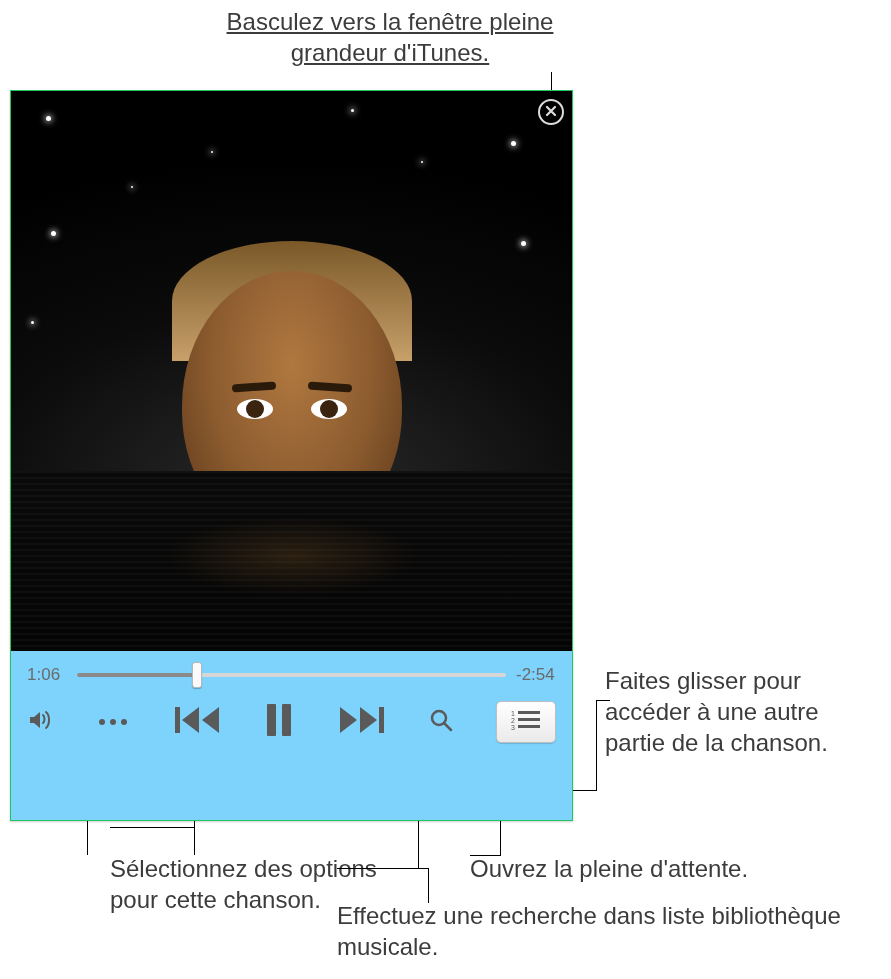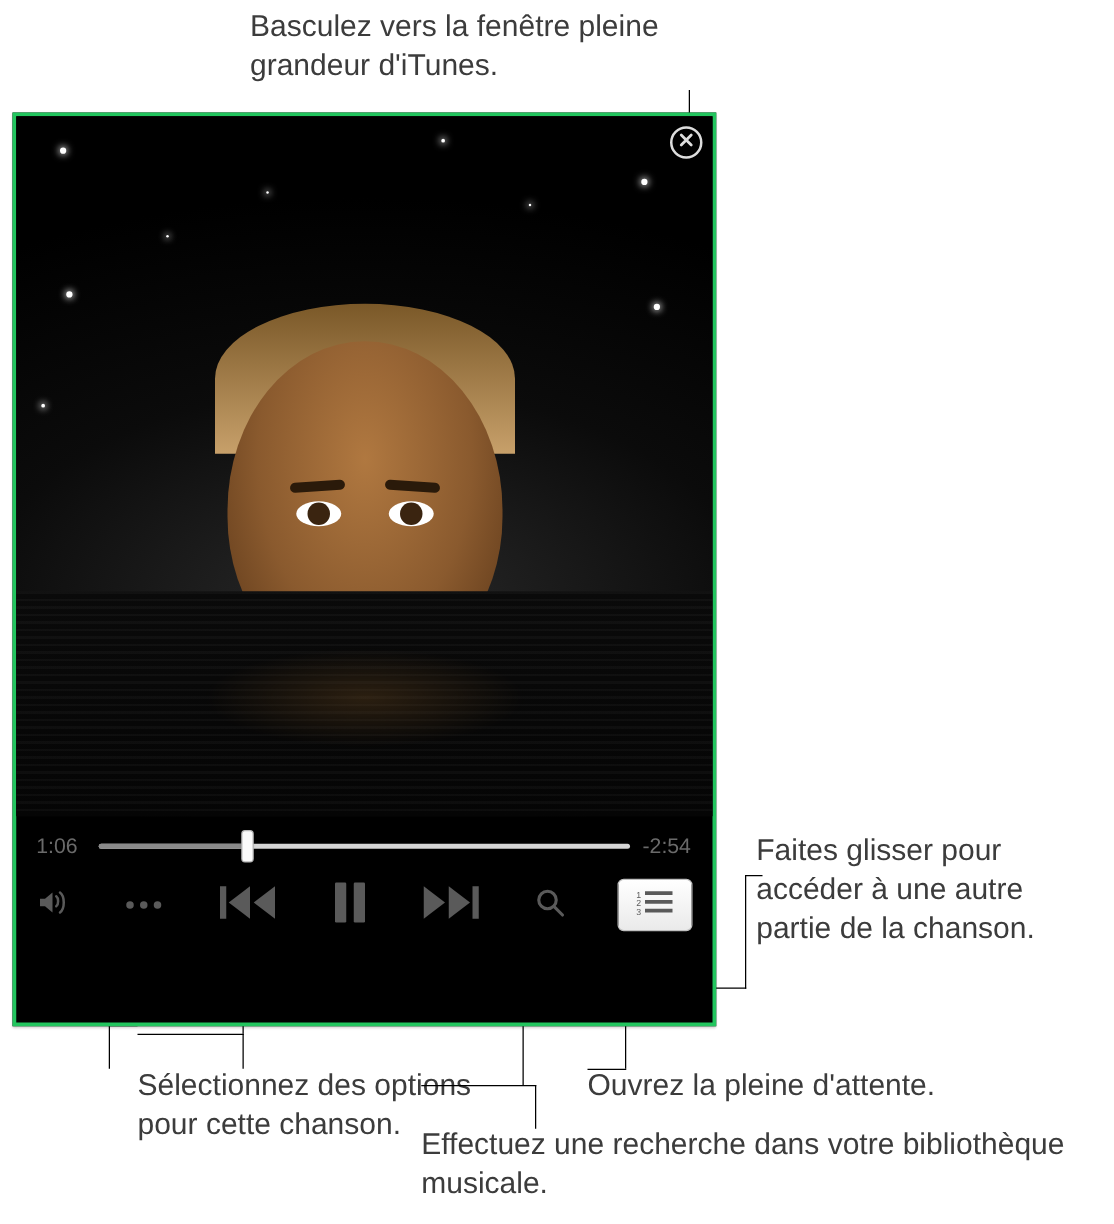--- a/index.html
+++ b/index.html
@@ -14,40 +14,40 @@
   }
 
   
   .callout {
     position: absolute;
     font-size: 24px;
     line-height: 1.3;
     color: #3c3c3c;
   }
 
-  .callout-top { left: 200px; top: 6px; width: 380px; text-align: left; }
+  .callout-top { left: 200px; top: 6px; width: 380px; text-align: center; text-decoration: underline; }
   .callout-right { left: 605px; top: 665px; width: 280px; }
   .callout-queue { left: 470px; top: 853px; width: 400px; }
   .callout-search { left: 337px; top: 900px; width: 540px; }
   .callout-options { left: 110px; top: 853px; width: 300px; }
 
   .leader {
     position: absolute;
     background: #000;
   }
 
   
   .miniplayer {
     position: absolute;
     left: 10px;
     top: 90px;
     width: 563px;
     height: 731px;
-    background: #000000;
-    border: 3px solid #22c55e;
+    background: #7dd3fc;
+    border: 1px solid #22c55e;
     box-shadow: 0 1px 2px rgba(0,0,0,.2);
   }
 
   .album-art {
     width: 100%;
     height: 560px;
     position: relative;
     overflow: hidden;
     background: radial-gradient(ellipse 160% 90% at 50% 70%, #2a2a2a 0%, #0b0b0b 35%, #000 65%);
   }
@@ -118,21 +118,21 @@
   }
   .queue-btn svg{width:30px;height:22px;color:#5a5a5a}
 
 </style>
 </head>
 <body>
 
 <div class="callout callout-top">Basculez vers la fenêtre pleine grandeur d'iTunes.</div>
 <div class="callout callout-right">Faites glisser pour accéder à une autre partie de la chanson.</div>
 <div class="callout callout-queue">Ouvrez la pleine d'attente.</div>
-<div class="callout callout-search">Effectuez une recherche dans votre bibliothèque musicale.</div>
+<div class="callout callout-search">Effectuez une recherche dans liste bibliothèque musicale.</div>
 <div class="callout callout-options">Sélectionnez des options pour cette chanson.</div>
 
 <div class="leader" style="left:551px;top:72px;width:1px;height:28px"></div>
 <div class="leader" style="left:194px;top:789px;width:1px;height:38px"></div>
 <div class="leader" style="left:194px;top:827px;width:1px;height:28px"></div>
 <div class="leader" style="left:110px;top:827px;width:85px;height:1px"></div>
 <div class="leader" style="left:87px;top:820px;width:1px;height:35px"></div>
 <div class="leader" style="left:87px;top:820px;width:23px;height:1px"></div>
 <div class="leader" style="left:428px;top:868px;width:1px;height:35px"></div>
 <div class="leader" style="left:337px;top:868px;width:92px;height:1px"></div>

